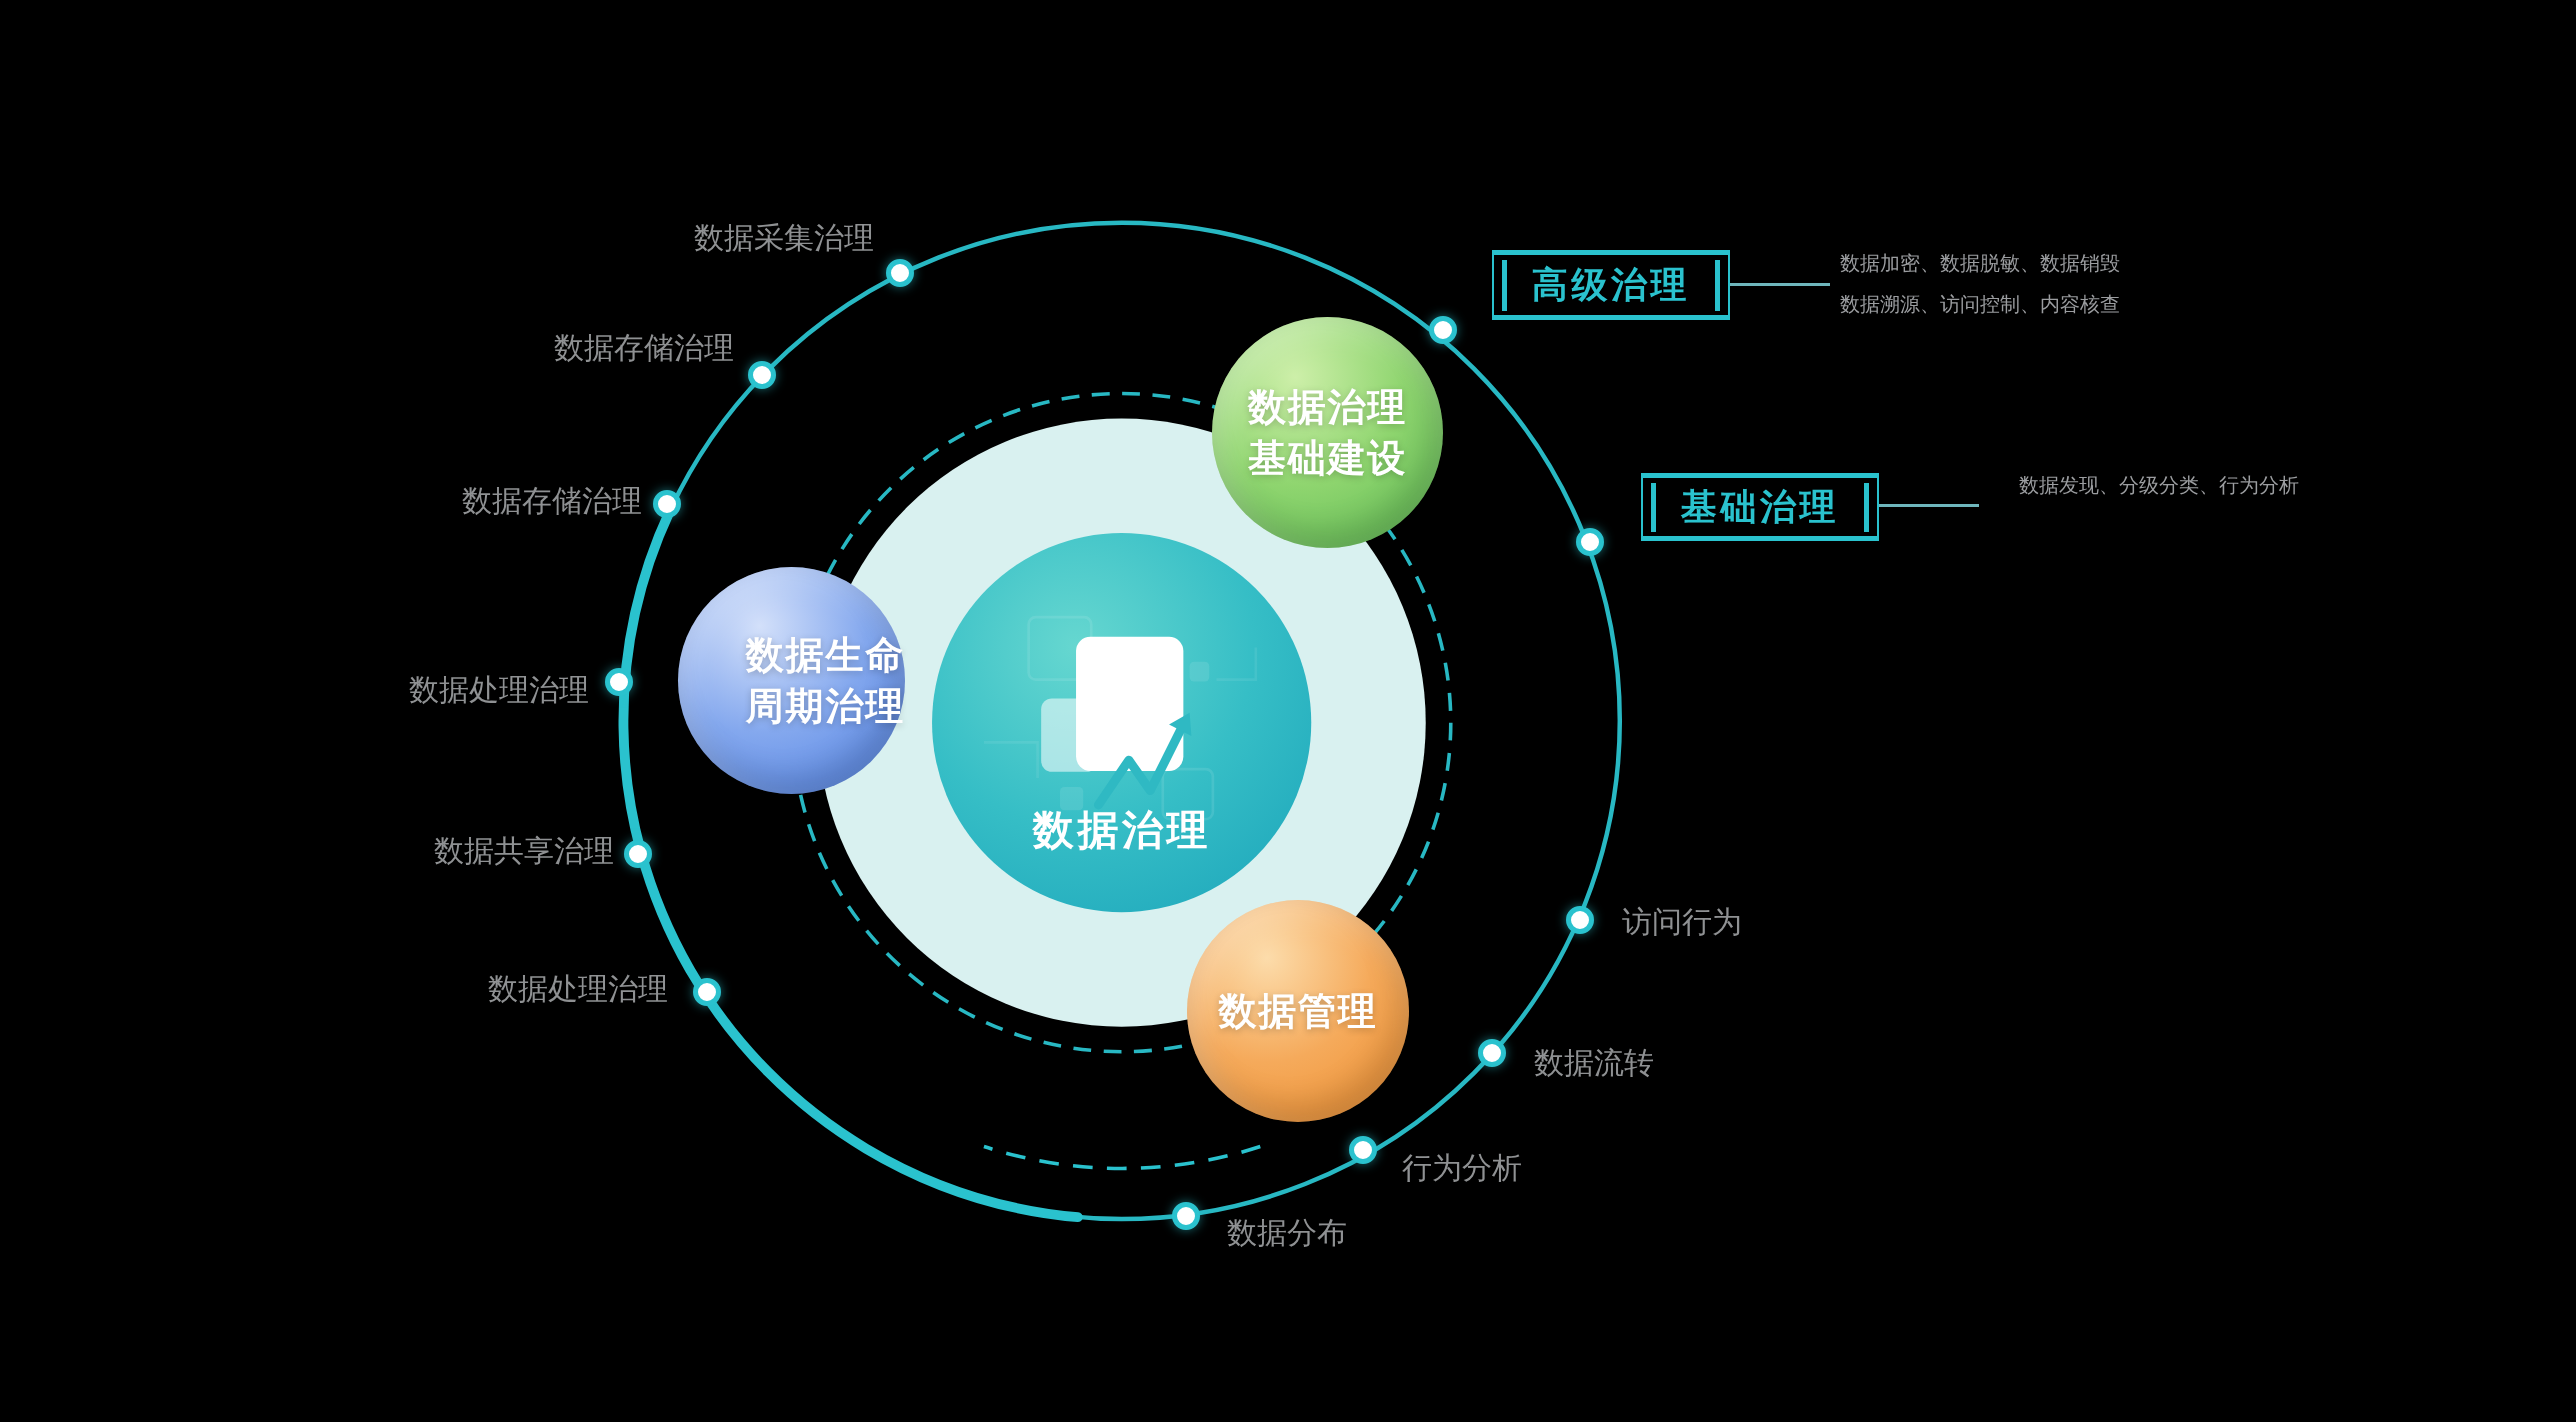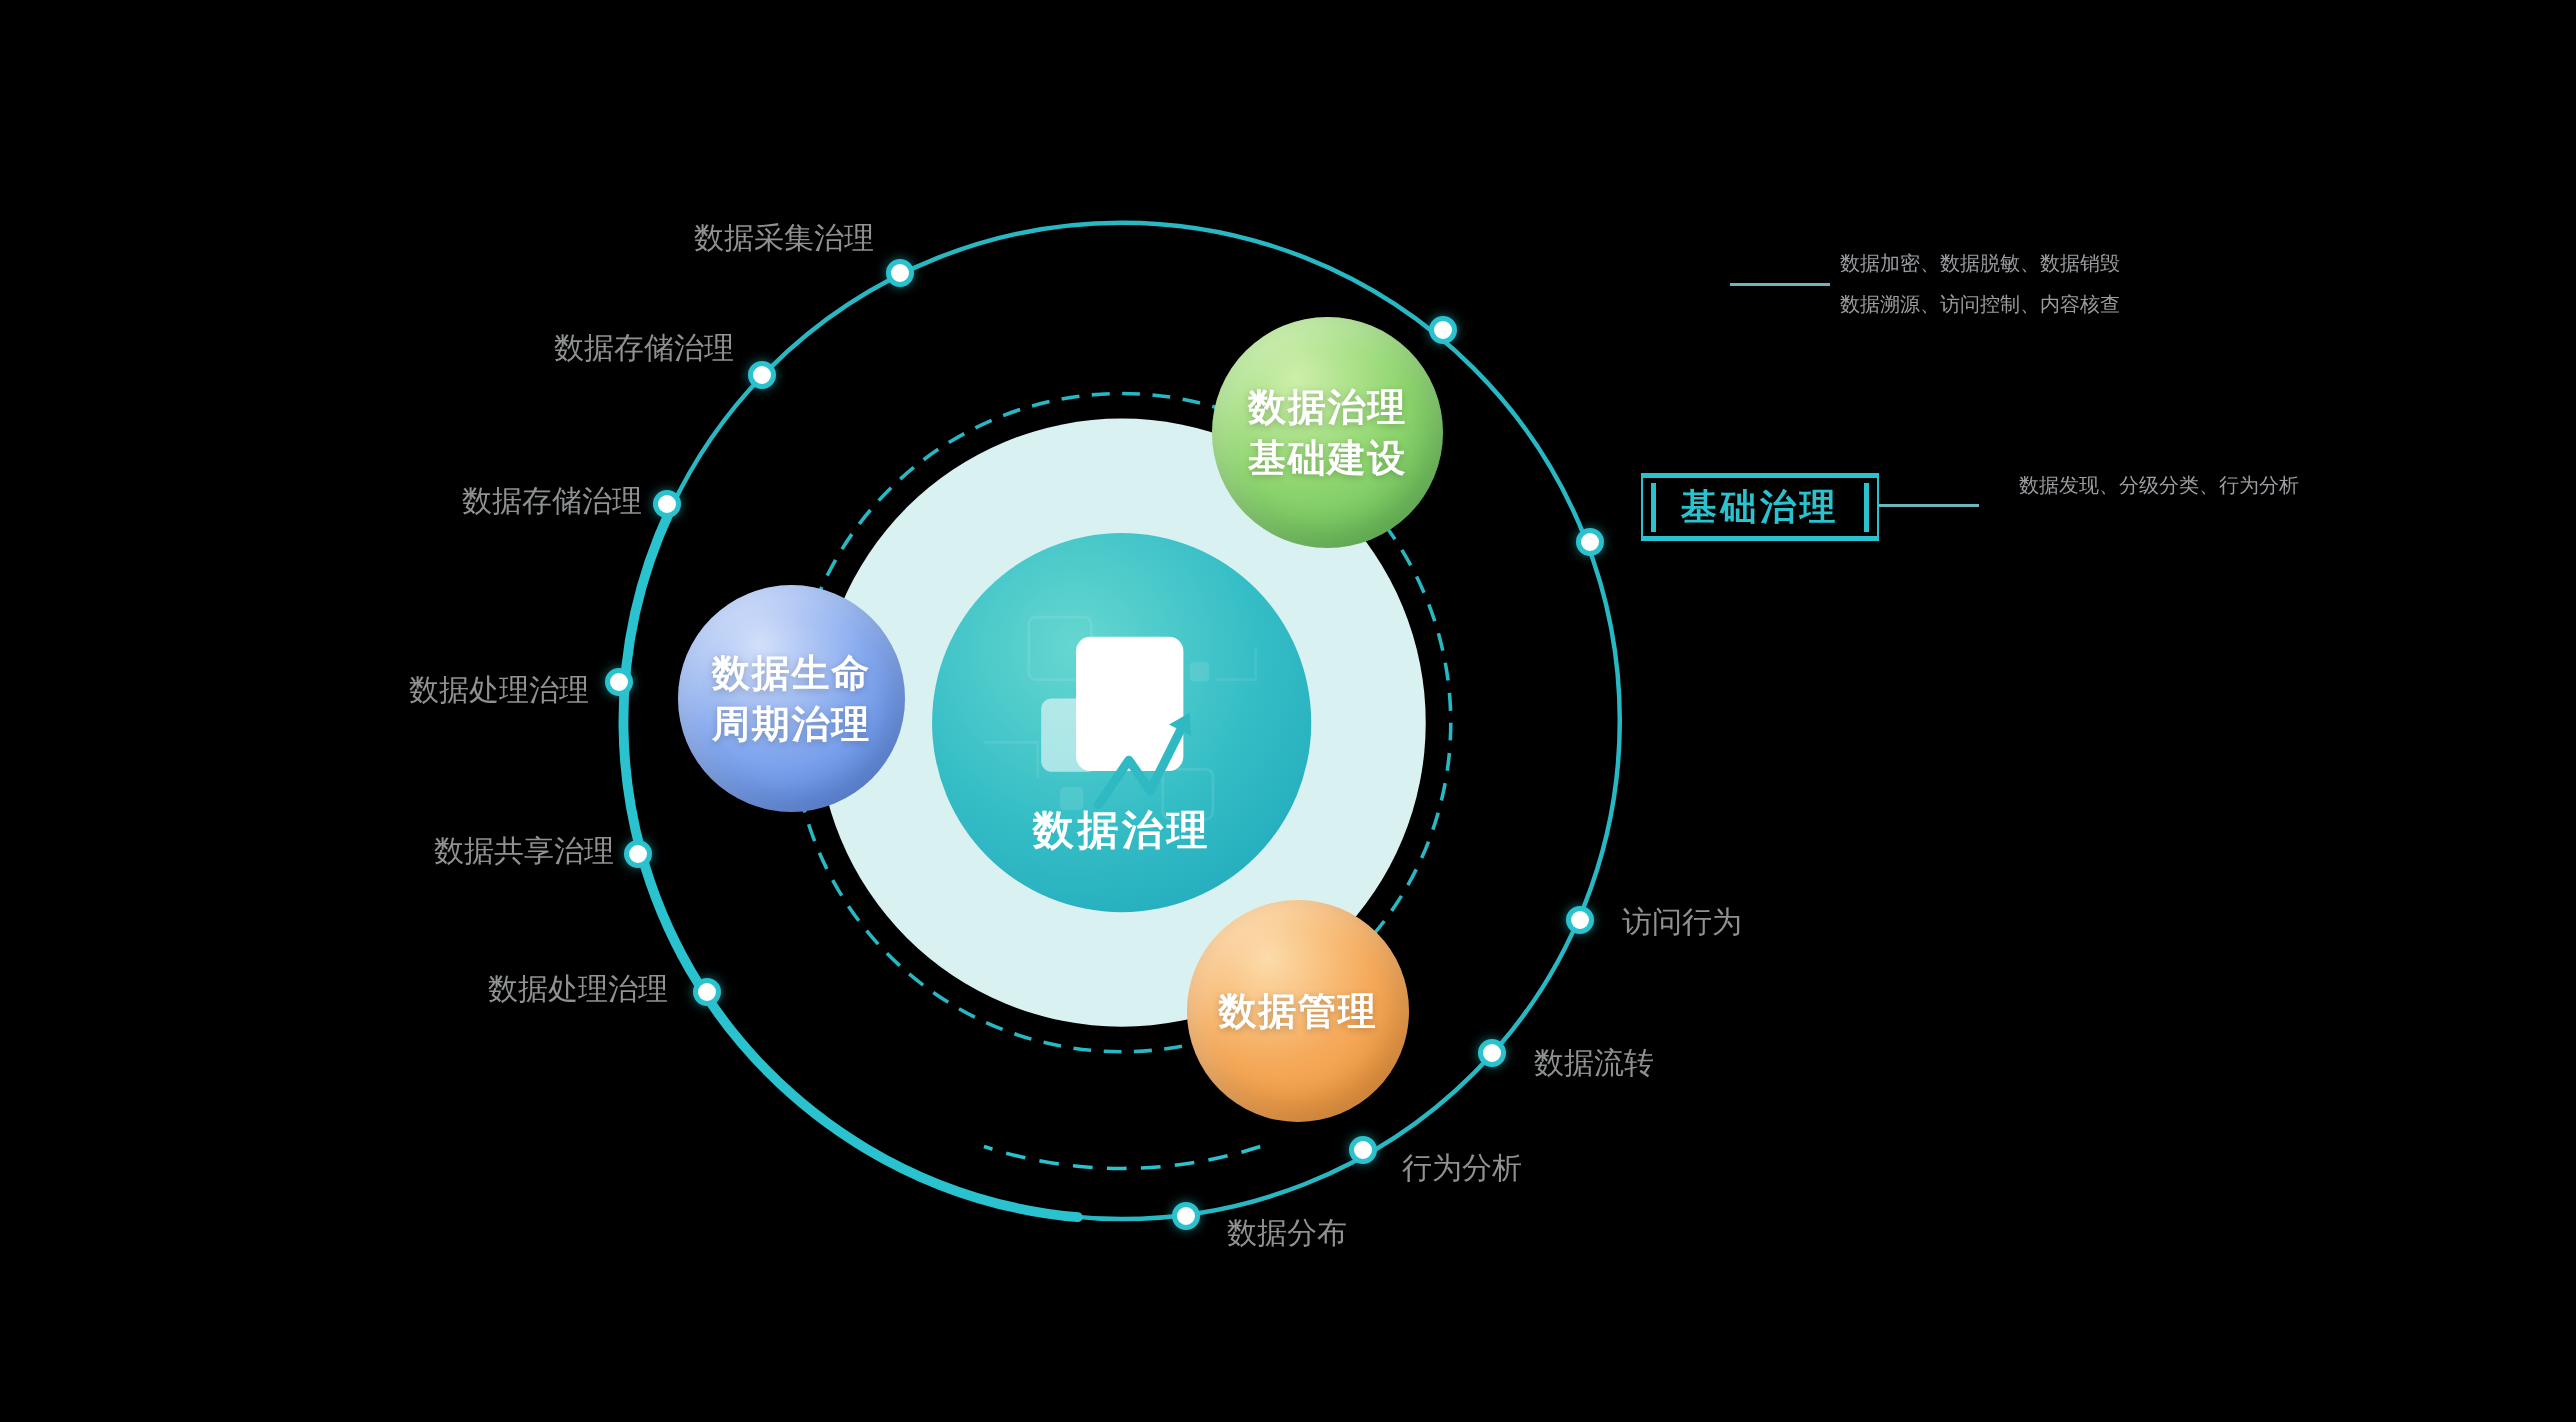--- a/index.html
+++ b/index.html
@@ -36,23 +36,24 @@
     color:#fff;font-weight:700;font-size:38px;line-height:1.32;text-align:center;
     letter-spacing:1.8px;
     text-shadow:0 1.8px 7.2px rgba(0,0,0,.22);
   }
   .bubble-green{
     left:1212px;top:317px;width:231px;height:231px;
     background:radial-gradient(circle at 36% 26%, #cdefa9 0%, #8fd56f 48%, #58b850 100%);
     box-shadow:inset -9px -16px 30px rgba(0,0,0,.16), inset 10.7px 14.3px 30px rgba(255,255,255,.28);
   }
   .bubble-blue{
-    left:678px;top:585px;width:227px;height:227px;
+    left:678px;top:567px;width:227px;height:227px;
     background:radial-gradient(circle at 36% 26%, #d3e0fa 0%, #84a8ee 48%, #4c7ee2 100%);
     box-shadow:inset -9px -16px 30px rgba(0,0,0,.16), inset 10.7px 14.3px 30px rgba(255,255,255,.28);
+    align-items:flex-end;
   }
   .bubble-orange{
     left:1187px;top:900px;width:222px;height:222px;
     background:radial-gradient(circle at 36% 26%, #fcdcab 0%, #f5aa5b 48%, #ee8d2c 100%);
     box-shadow:inset -9px -16px 30px rgba(0,0,0,.16), inset 10.7px 14.3px 30px rgba(255,255,255,.28);
   }
 
   
   .center-title{
     position:absolute;left:1122px;top:830px;transform:translate(-50%,-50%);
@@ -164,20 +165,21 @@
   <div class="ring-label" style="right:1934px;top:501px">数据存储治理</div>
   <div class="ring-label" style="right:1987px;top:690px">数据处理治理</div>
   <div class="ring-label" style="right:1962px;top:851px">数据共享治理</div>
   <div class="ring-label" style="right:1908px;top:989px">数据处理治理</div>
 
   <div class="ring-label right" style="left:1622px;top:922px">访问行为</div>
   <div class="ring-label right" style="left:1534px;top:1063px">数据流转</div>
   <div class="ring-label right" style="left:1402px;top:1168px">行为分析</div>
   <div class="ring-label right" style="left:1227px;top:1233px">数据分布</div>
 
+  <div class="plate plate-1">高级治理</div>
   <div class="connector connector-1"></div>
   <div class="callout-desc callout-desc-1">
     <div>数据加密、数据脱敏、数据销毁</div>
     <div>数据溯源、访问控制、内容核查</div>
   </div>
 
   <div class="plate plate-2">基础治理</div>
   <div class="connector connector-2"></div>
   <div class="callout-desc callout-desc-2">
     <div>数据发现、分级分类、行为分析</div>

